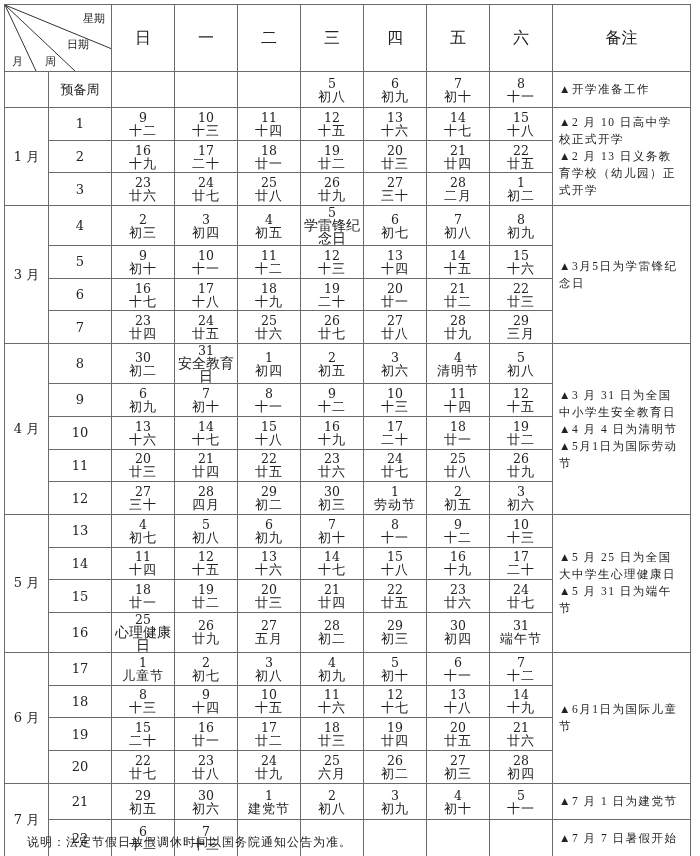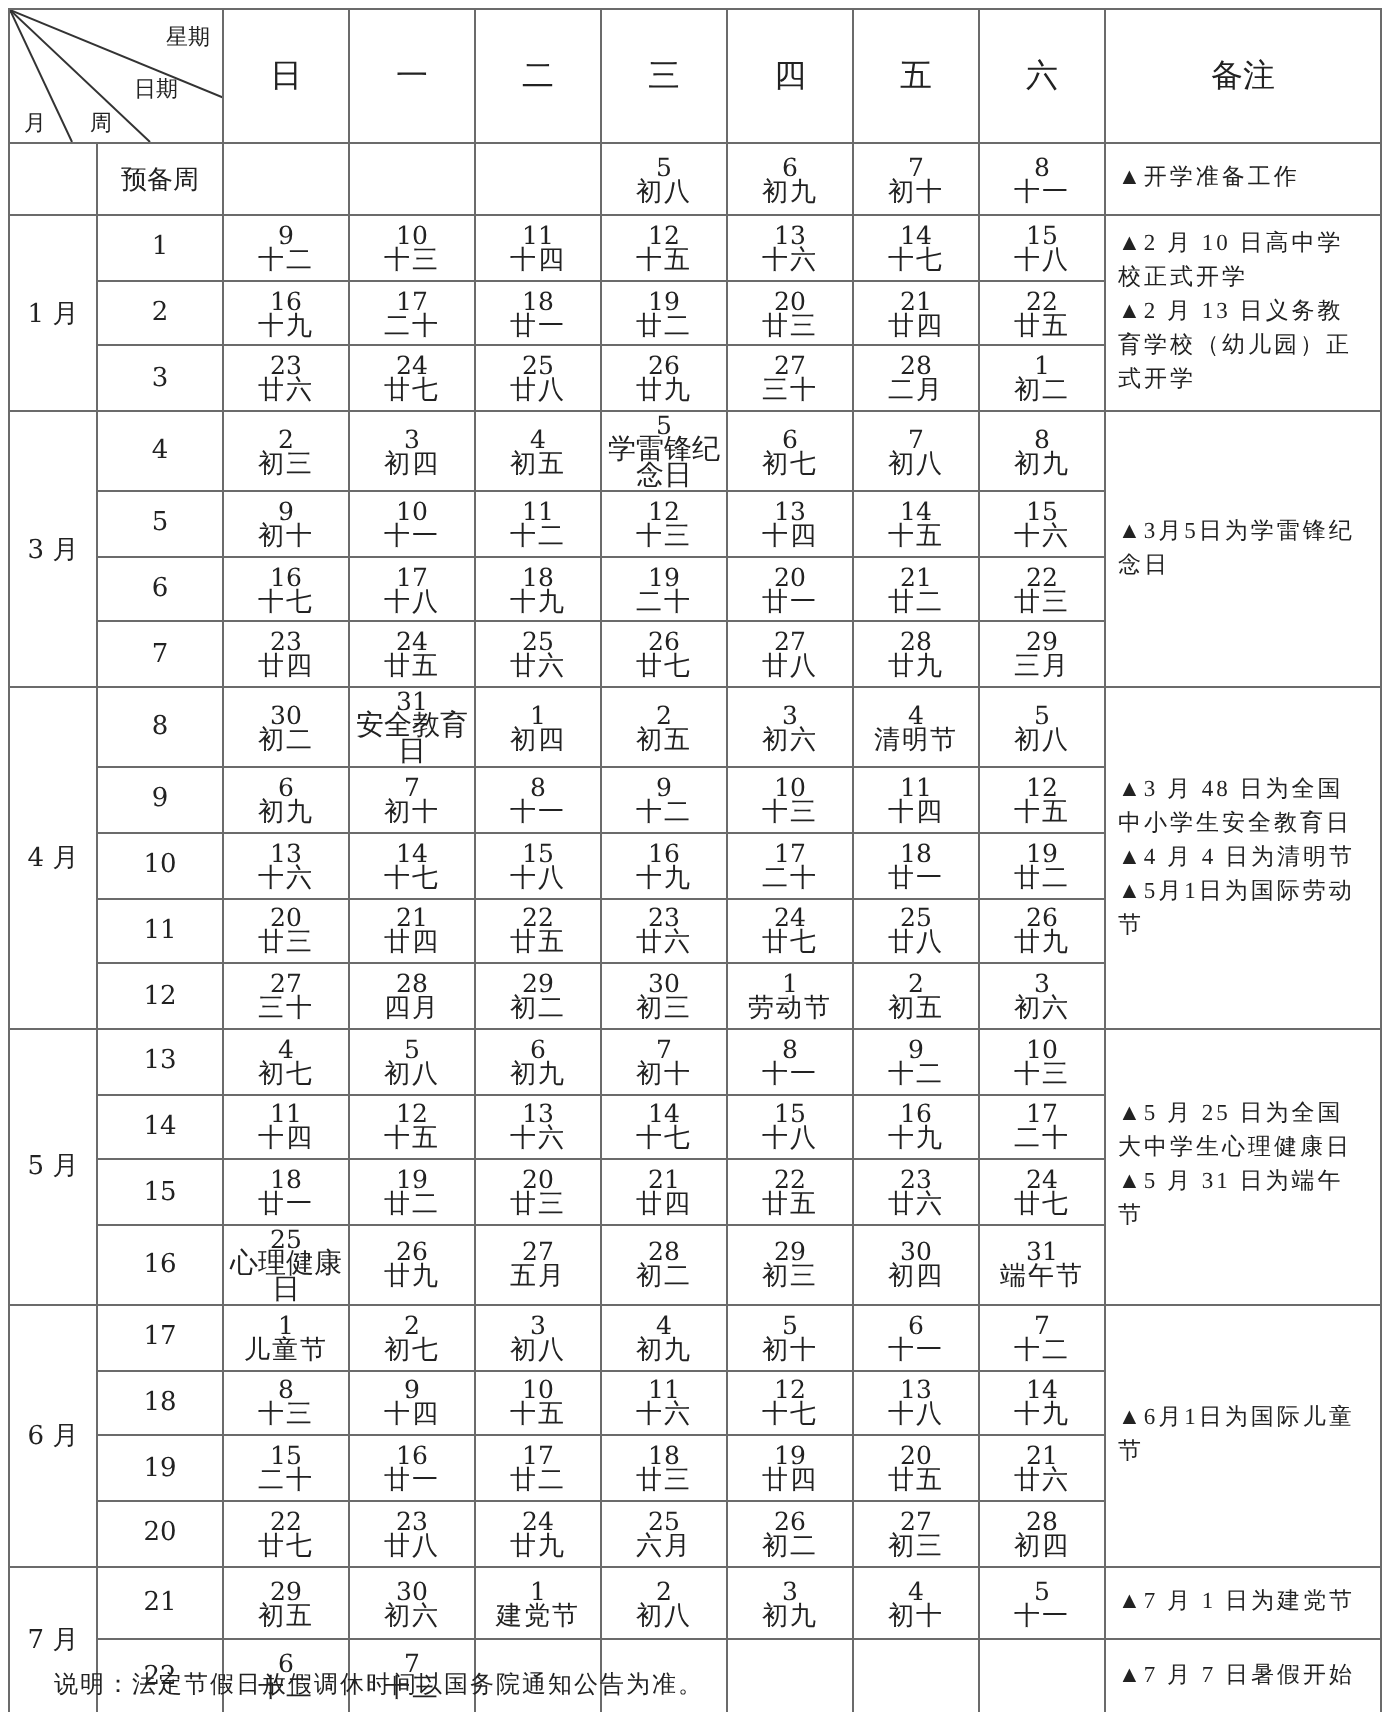--- a/index.html
+++ b/index.html
@@ -343,21 +343,21 @@
         </td>
         <td class="day">
           <span class="n">4</span>
           <span class="l">清明节</span>
         </td>
         <td class="day">
           <span class="n">5</span>
           <span class="l">初八</span>
         </td>
         <td class="note" rowspan="5">
-          <p>▲3 月 48 日为全国中小学生安全教育日</p>
+          <p>▲3 月 31 日为全国中小学生安全教育日</p>
           <p>▲4 月 4 日为清明节</p>
           <p>▲5月1日为国际劳动节</p>
         </td>
       </tr>
       <tr class="wk">
         <td class="week">9</td>
         <td class="day">
           <span class="n">6</span>
           <span class="l">初九</span>
         </td>

